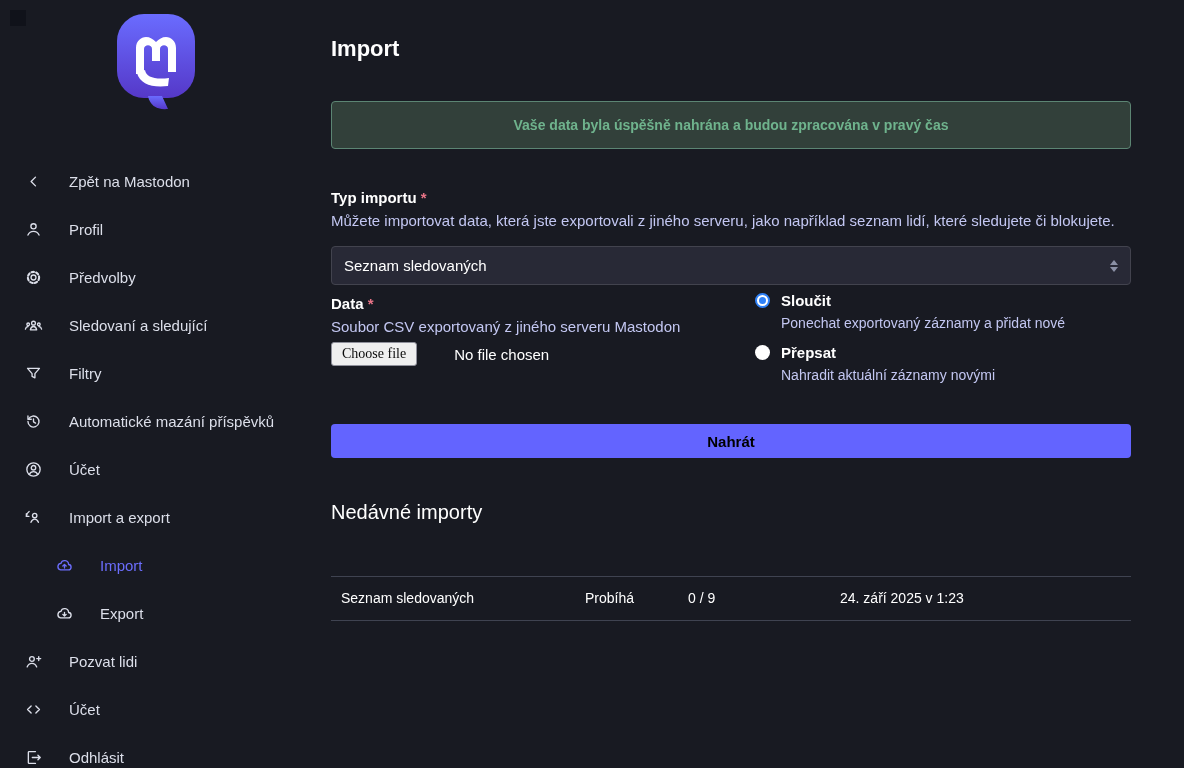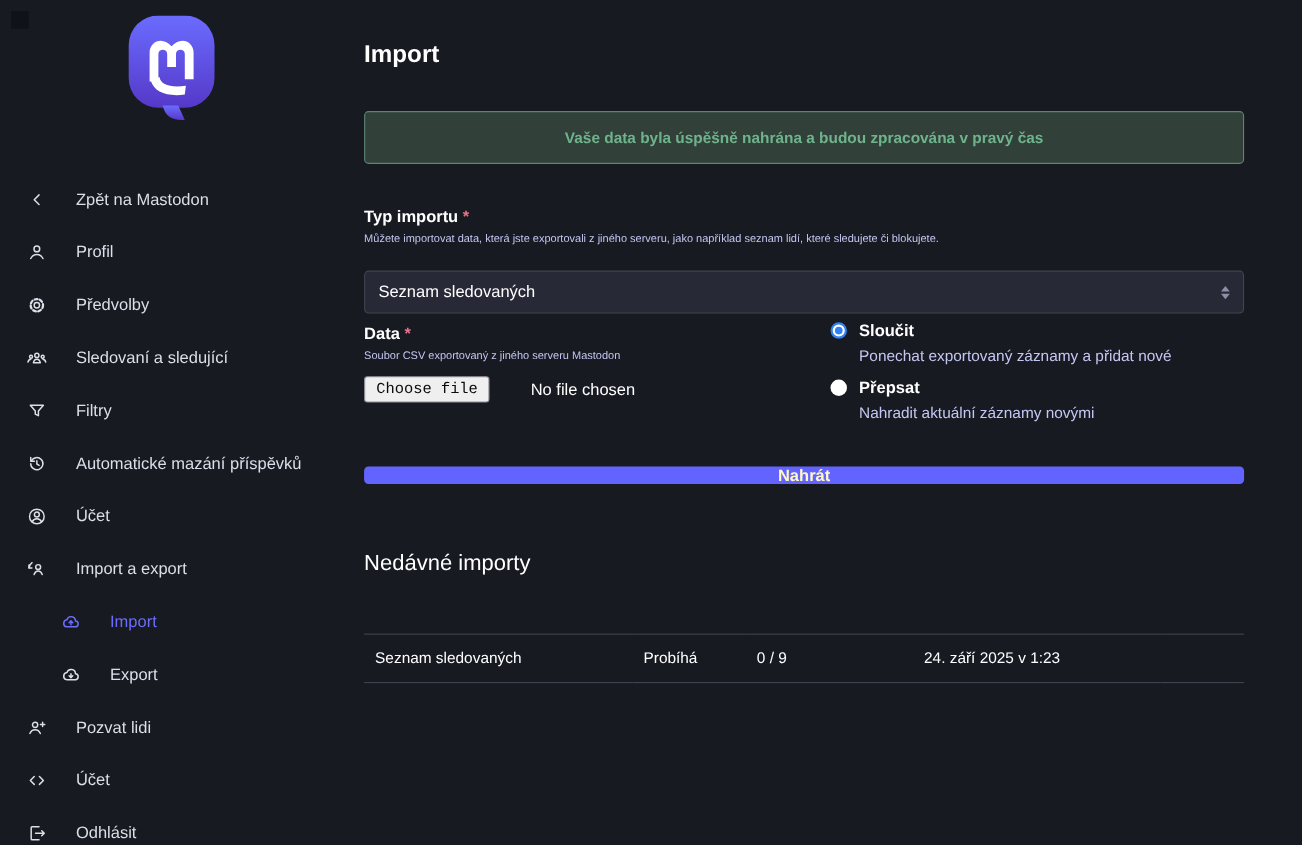--- a/index.html
+++ b/index.html
@@ -29,57 +29,57 @@
   .content { position:absolute; left:331px; top:0; width:800px; height:768px; }
   .page-title { position:absolute; top:36px; left:0; font-size:22px; font-weight:bold; color:#fff; }
   .banner {
     position:absolute; top:101px; left:0; right:0; height:48px;
     background:#32403a; border:1px solid #5c8573; border-radius:4px;
     display:flex; align-items:center; justify-content:center;
     color:#6fb38d; font-size:14px; font-weight:bold;
   }
   .field-label { position:absolute; font-size:15px; font-weight:bold; color:#fff; }
   .req { color:#e87487; font-weight:bold; }
-  .hint { position:absolute; font-size:10px; color:#c3c7f2; }
+  .hint { position:absolute; font-size:15px; color:#c3c7f2; }
   .type-label { top:189px; left:0; }
   .type-hint  { top:212px; left:0; }
   .select-box {
     position:absolute; top:246px; left:0; right:0; height:39px;
     background:#282936; border:1px solid #42434e; border-radius:4px;
     display:flex; align-items:center; padding:0 12px;
     font-size:15px; color:#fff; cursor:pointer;
   }
   .select-arrows { position:absolute; right:12px; top:50%; transform:translateY(-50%);
     display:flex; flex-direction:column; gap:2px; }
   .select-arrows .up { width:0; height:0; border-left:4px solid transparent; border-right:4px solid transparent; border-bottom:5px solid #8b90a5; }
   .select-arrows .down { width:0; height:0; border-left:4px solid transparent; border-right:4px solid transparent; border-top:5px solid #8b90a5; }
 
   .data-label { top:295px; left:0; }
   .data-hint  { top:318px; left:0; }
   .file-row { position:absolute; top:342px; left:0; display:flex; align-items:center; gap:9px; }
   .file-btn {
     background:#efefef; color:#0b0b0b; border:1px solid #8f909b; border-radius:3px;
-    font-size:14px; font-family:Liberation Mono, monospace; padding:3px 10px; cursor:pointer;
+    font-size:14px; font-family:Liberation Serif, serif; padding:3px 10px; cursor:pointer;
   }
   .file-status { color:#fff; font-size:15px; font-weight:normal;margin-left:28px; }
 
   .options { position:absolute; top:292px; left:424px; right:0; list-style:none; }
   .option { margin-bottom:13px; }
   .option-row { display:flex; align-items:center; gap:11px; cursor:pointer; }
   .radio { width:15px; height:15px; border-radius:50%; position:relative; flex:0 0 auto; }
   .option.checked .radio { border:2px solid #2f81f7; background:#fff; }
   .option.checked .radio::after { content:''; position:absolute; inset:2px; border-radius:50%; background:#2f81f7; }
   .option:not(.checked) .radio { background:#fff; }
   .option-label { font-size:15px; font-weight:bold; color:#fff; }
   .option-desc { margin:6px 0 0 26px; font-size:14px; color:#c3c7f2; }
 
   .submit-btn {
-    position:absolute; top:424px; left:0; right:0; height:16px;
+    position:absolute; top:424px; left:0; right:0; height:34px;
     background:#6364ff; border:none; border-radius:4px;
-    color:#fef9c3; font-size:15px; font-weight:bold; font-family:"Liberation Sans", sans-serif;
+    color:#000000; font-size:15px; font-weight:bold; font-family:"Liberation Sans", sans-serif;
     display:flex; align-items:center; justify-content:center; cursor:pointer;
   }
 
   .recent-heading { position:absolute; top:501px; left:0; font-size:20px; font-weight:normal; color:#fff; }
   .recent-table { position:absolute; top:557px; left:0; width:800px; border-collapse:collapse; font-size:14px; color:#fff; }
   .recent-table th { text-align:left; font-weight:bold; padding:6px 10px 13px; border-bottom:1px solid #3f4351; }
   .recent-table td { padding:13px 10px 14px; border-bottom:1px solid #3f4351; }
   .c0{width:244px}.c1{width:103px}.c2{width:152px}.c3{width:225px}.c4{width:76px}
 </style>
 </head>

